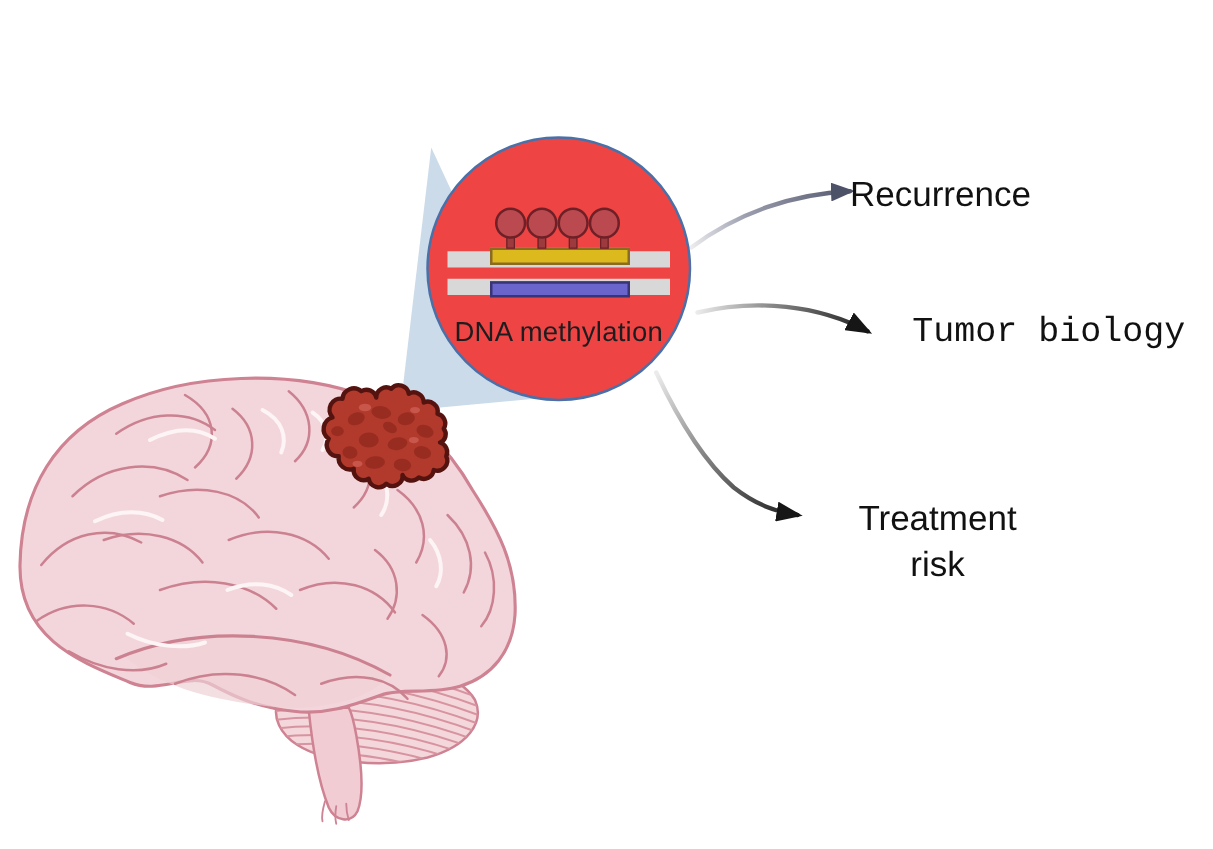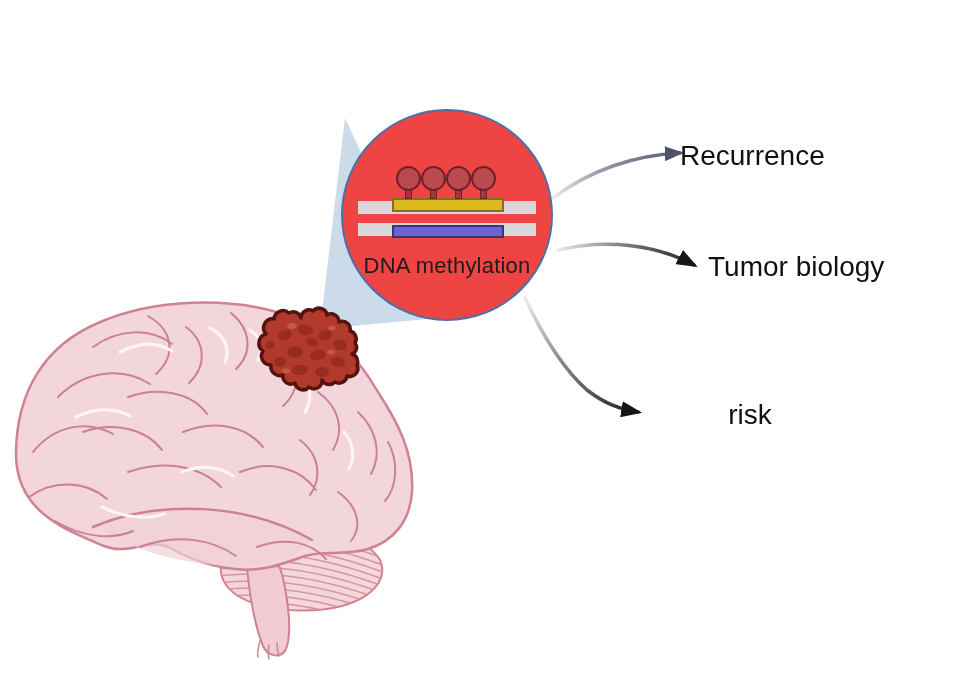--- a/index.html
+++ b/index.html
@@ -35,21 +35,21 @@
     background:#bb4a50;border:2.5px solid #6e2026;box-sizing:border-box;
   }
   .lp1{left:53px;} .lp2{left:78px;} .lp3{left:103px;} .lp4{left:128px;}
   .magnifier-label{
     position:absolute;left:0;top:142px;width:100%;text-align:center;
     font-size:22px;color:#1d1d1f;letter-spacing:0.2px;
   }
   
   .outcome{position:absolute;color:#111111;font-size:28px;line-height:36px;z-index:2;}
   .outcome-recurrence{left:680px;top:138px;width:220px;}
-  .outcome-tumor{left:708px;top:250px;width:262px;text-align:left;line-height:34px;}
+  .outcome-tumor{left:708px;top:250px;width:262px;text-align:center;line-height:34px;font-family:Liberation Mono, monospace;}
   .outcome-treatment{left:645px;top:396px;width:210px;text-align:center;line-height:37px;}
 </style>
 </head>
 <body>
 
 <div class="stage">
 
   <svg class="scene" width="970" height="679" viewBox="0 0 970 679">
     <defs>
       <linearGradient id="grad-arrow1" gradientUnits="userSpaceOnUse" x1="553" y1="198" x2="690" y2="152">
@@ -209,16 +209,17 @@
 
   <div class="outcome outcome-recurrence">
     <div>Recurrence</div>
   </div>
 
   <div class="outcome outcome-tumor">
     <div>Tumor biology</div>
   </div>
 
   <div class="outcome outcome-treatment">
+    <div>Treatment</div>
     <div>risk</div>
   </div>
 
 </div>
 
 </body></html>

